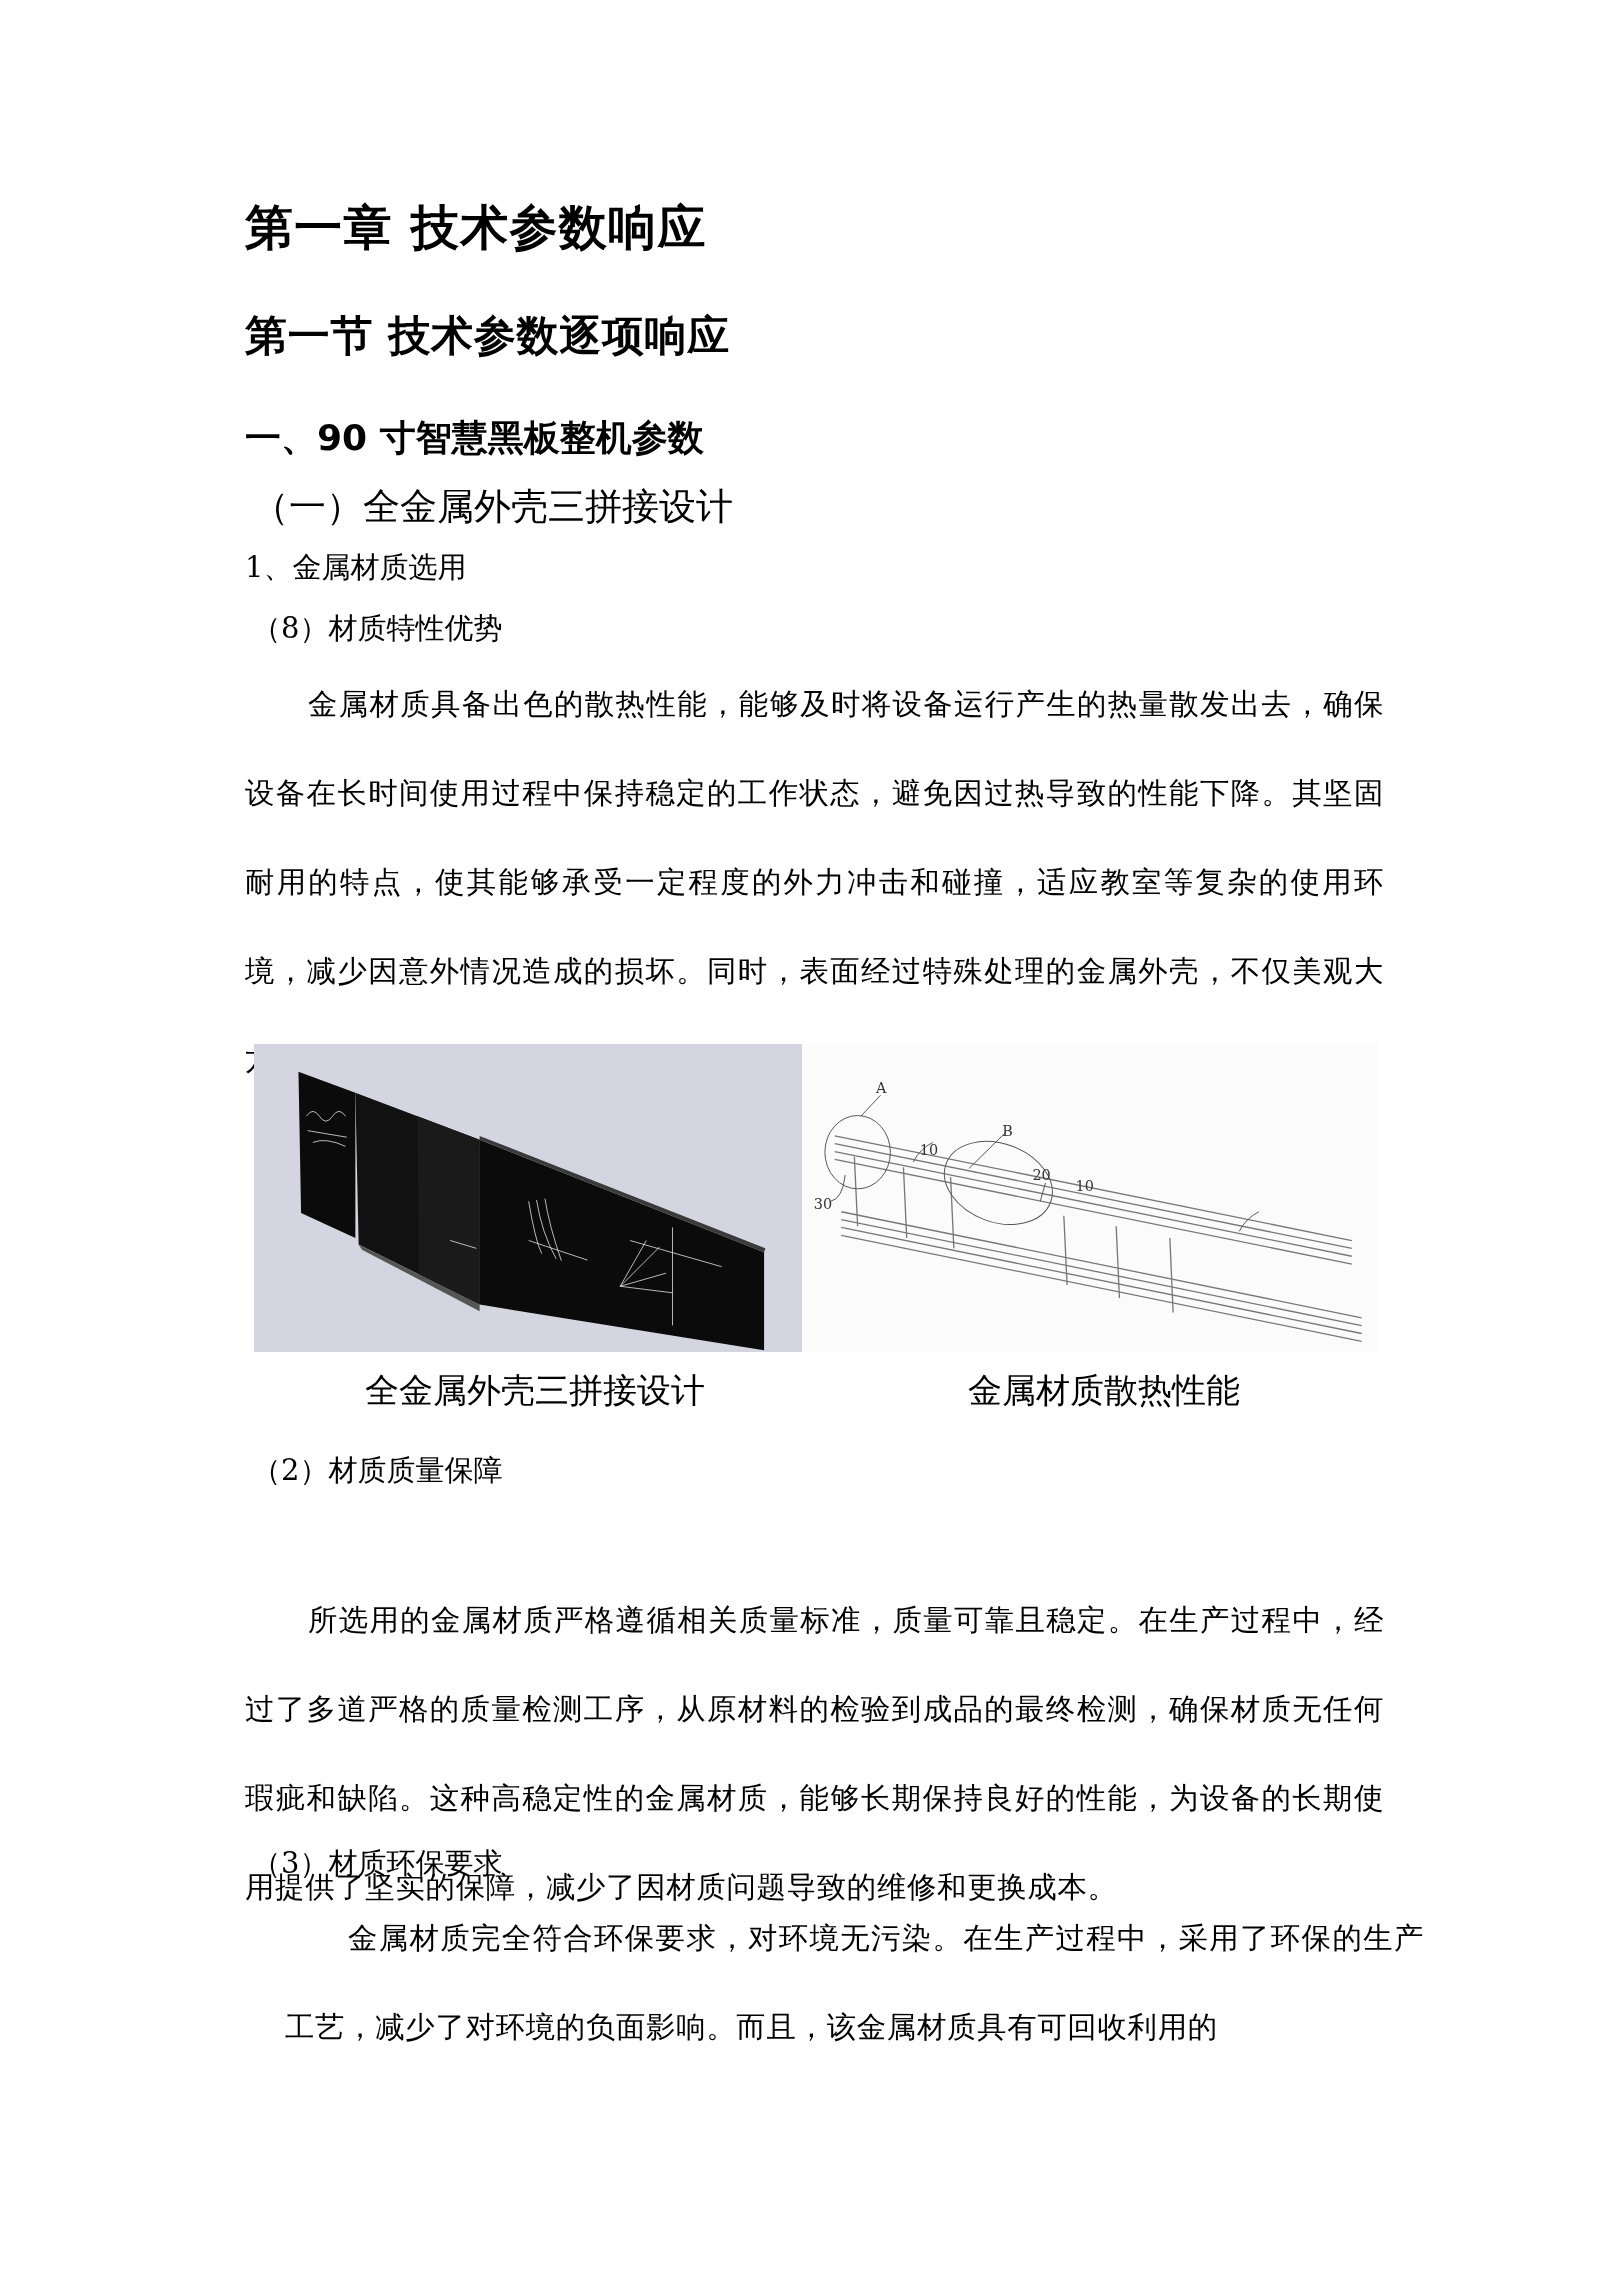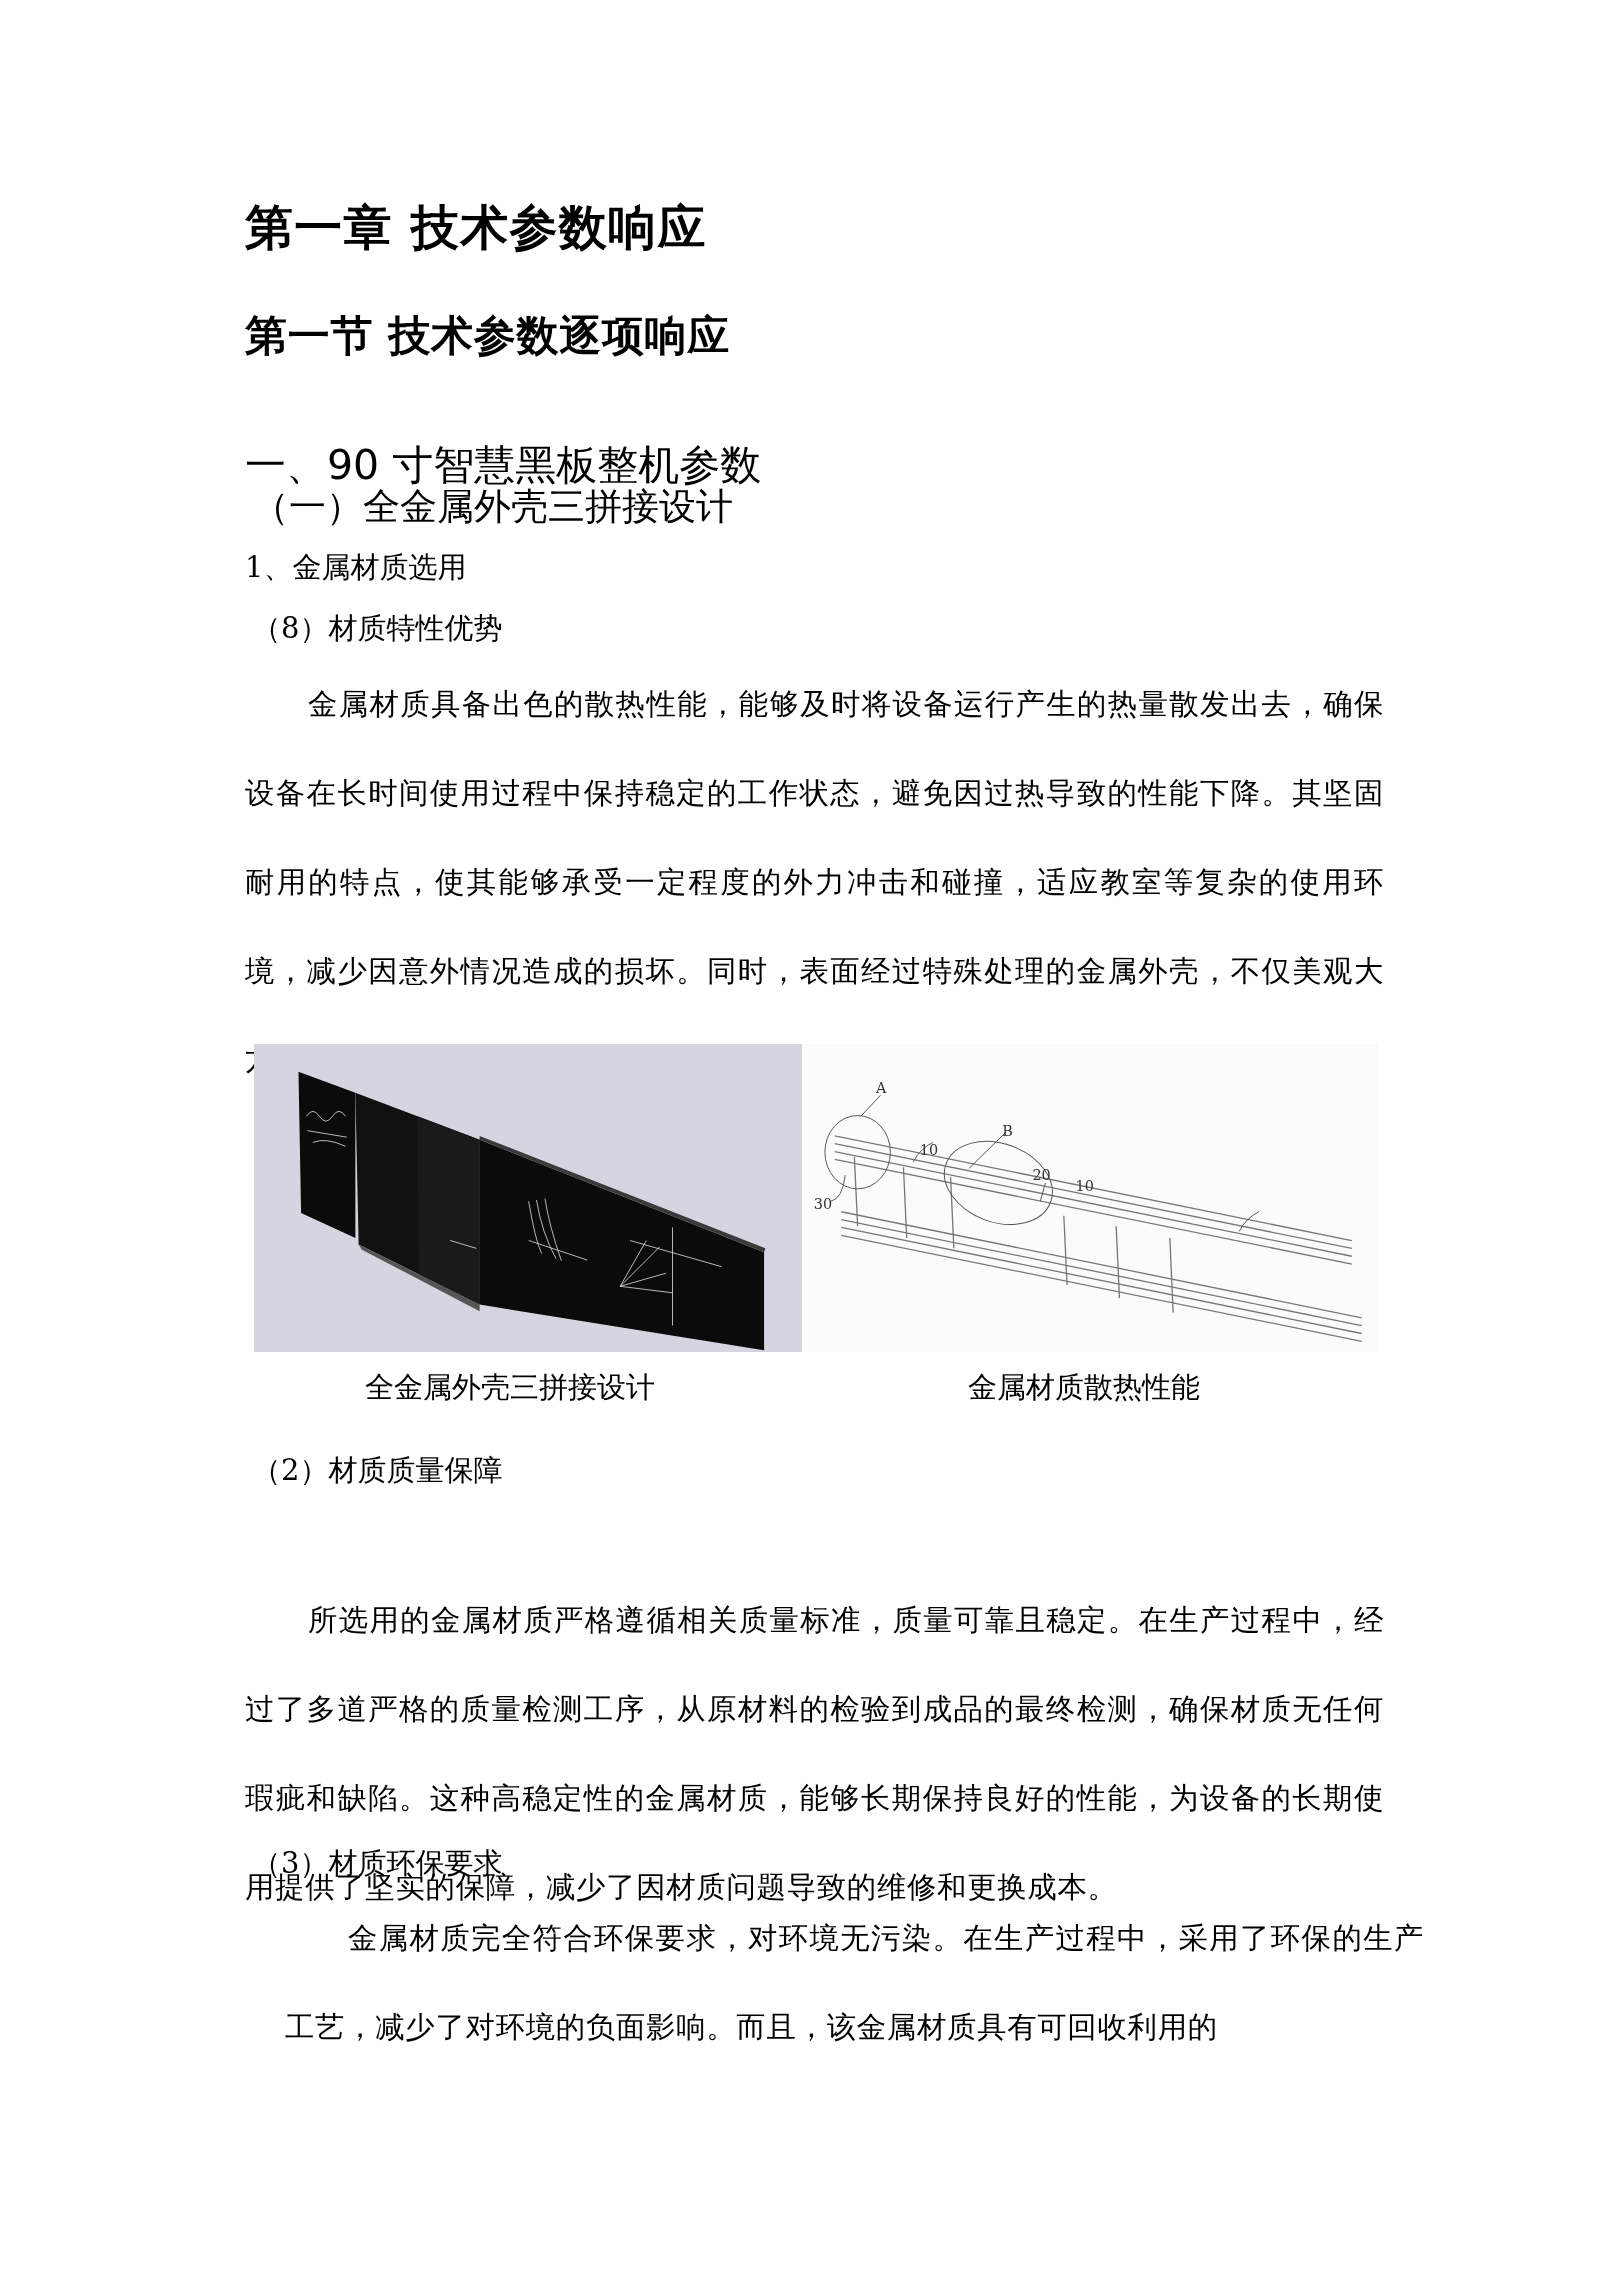--- a/index.html
+++ b/index.html
@@ -3,31 +3,31 @@
 <meta charset="utf-8">
 <style>
   html, body { margin: 0; padding: 0; background: #ffffff; }
   body { width: 1623px; height: 2295px; position: relative; overflow: hidden;
          font-family: "DejaVu Serif", "Liberation Serif", serif; color: #000; }
   .abs { position: absolute; white-space: nowrap; }
   .h1 { left: 245px; top: 196px; font-size: 48px; font-weight: bold;
         font-family: "DejaVu Sans", "Liberation Sans", sans-serif; letter-spacing: 1.3px; text-align: center; }
   .h2 { left: 245px; top: 308px; font-size: 42px; font-weight: bold;
         font-family: "DejaVu Sans", "Liberation Sans", sans-serif; letter-spacing: 0.7px; }
-  .h3 { left: 245px; top: 438px; font-size: 41px; font-weight: normal;
+  .h3 { left: 245px; top: 414px; font-size: 36px; font-weight: bold;
         font-family: "DejaVu Sans", "Liberation Sans", sans-serif; }
   .h4 { left: 252px; top: 482px; font-size: 37px; }
   .h5 { left: 245px; top: 548px; font-size: 29px; }
   .h6 { left: 252px; top: 609px; font-size: 29px; }
   .para { position: absolute; left: 245px; width: 1139px; font-size: 29.4px;
           line-height: 89px; text-align: justify; text-indent: 63px; letter-spacing: 0.7px; }
   .fig { position: absolute; }
   .fig1 { left: 254px; top: 1044px; width: 548px; height: 308px; background: #d6d6e2; overflow: hidden; }
   .fig2 { left: 802px; top: 1044px; width: 576px; height: 308px; background: #fbfbfb; overflow: hidden; }
-  .caption { position: absolute; font-size: 29px; top: 1368px; white-space: nowrap; }
+  .caption { position: absolute; font-size: 34px; top: 1368px; white-space: nowrap; }
 </style>
 </head>
 <body>
 
 <div>
 
   <div class="abs h1">第一章  技术参数响应</div>
   <div class="abs h2">第一节  技术参数逐项响应</div>
   <div class="abs h3">一、90 寸智慧黑板整机参数</div>
   <div class="abs h4">（一）全金属外壳三拼接设计</div>

